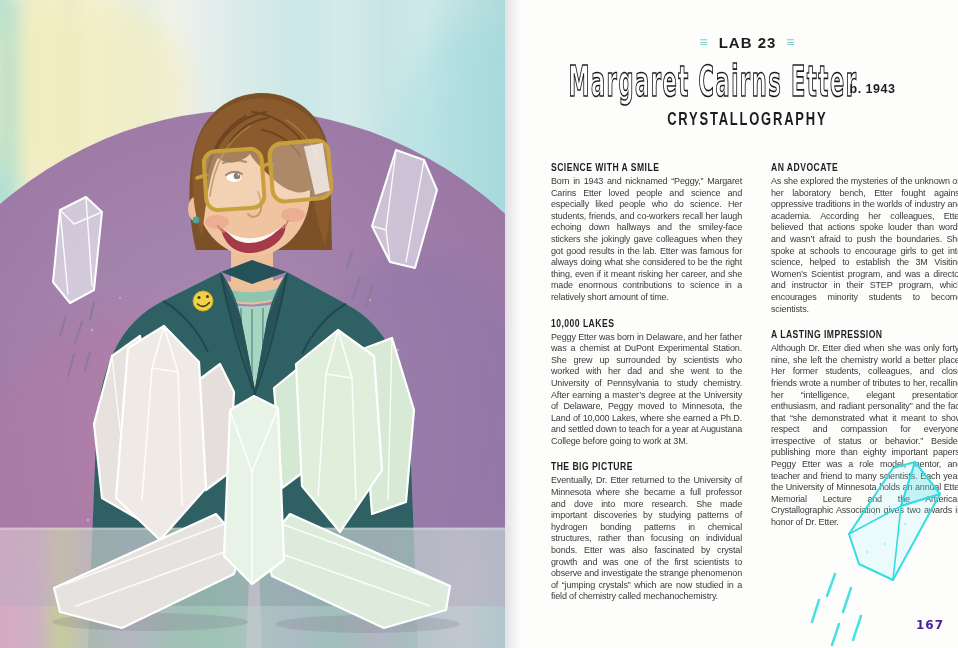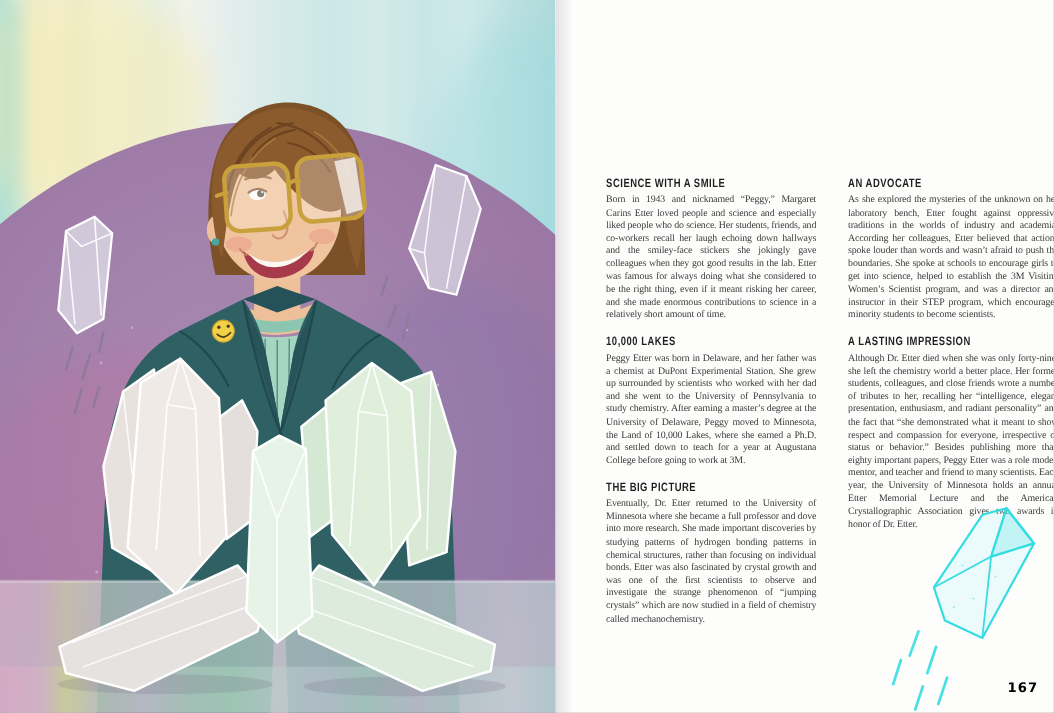--- a/index.html
+++ b/index.html
@@ -31,28 +31,28 @@
     font-weight:700;font-size:18px;letter-spacing:2.5px;white-space:nowrap;}
   
   .cols{position:absolute;top:161px;left:46px;display:flex;gap:29px;}
   .col{width:191px;}
   .section{margin:0 0 13px 0;}
   .heading{
     margin:0 0 3px 0;font-weight:700;font-size:11px;letter-spacing:.6px;color:#1f1f1f;
     transform:scaleX(.78);transform-origin:0 50%;white-space:nowrap;
   }
   .body{
-    margin:0;font-family:Liberation Serif, serif;font-size:9px;line-height:11.6px;
+    margin:0;font-family:Liberation Sans, sans-serif;font-size:9px;line-height:11.6px;
     letter-spacing:-.15px;color:#3b3b3b;text-align:justify;
   }
   .corner-crystal{position:absolute;left:300px;top:452px;width:150px;height:196px;}
   .page-number{
     position:absolute;right:14px;bottom:16px;
     font-family:"DejaVu Sans",sans-serif;font-weight:700;font-size:12px;
-    letter-spacing:1px;color:#000000;
+    letter-spacing:1px;color:#4c1d95;
   }
 </style>
 </head>
 <body>
 
 <div class="spread">
 
   <div class="illustration-page">
     <svg viewBox="0 0 505 648" aria-hidden="true">
       <defs>
@@ -252,20 +252,32 @@
         <path d="M440 582 L282 524 M430 606 L276 552" fill="none" stroke-width="1.4" opacity=".85"></path>
         <path d="M230 410 L254 396 L278 408 L284 560 L252 584 L224 556 Z" fill="#e7f3e6"></path>
         <path d="M230 410 L252 472 L278 408 M252 472 L252 584" fill="none" stroke-width="1.5" opacity=".9"></path>
       </g>
     </svg>
   </div>
 
   <div class="text-page">
     <div class="gutter-shadow"></div>
 
+    <header class="lab-header">
+      <div class="lab-row">
+        <span class="lab-deco">≡</span><span>LAB 23</span><span class="lab-deco">≡</span>
+      </div>
+      <div class="title-row">
+        <span class="title">Margaret Cairns Etter</span>
+        <span class="birth">b. 1943</span>
+      </div>
+      <div class="field-row">
+        <span class="field">CRYSTALLOGRAPHY</span>
+      </div>
+    </header>
 
     <div class="cols">
       <div class="col">
         <section class="section">
           <h3 class="heading">SCIENCE WITH A SMILE</h3>
           <p class="body">Born in 1943 and nicknamed “Peggy,” Margaret Carins Etter loved people and science and especially liked people who do science. Her students, friends, and co-workers recall her laugh echoing down hallways and the smiley-face stickers she jokingly gave colleagues when they got good results in the lab. Etter was famous for always doing what she considered to be the right thing, even if it meant risking her career, and she made enormous contributions to science in a relatively short amount of time.</p>
         </section>
         <section class="section">
           <h3 class="heading">10,000 LAKES</h3>
           <p class="body">Peggy Etter was born in Delaware, and her father was a chemist at DuPont Experimental Station. She grew up surrounded by scientists who worked with her dad and she went to the University of Pennsylvania to study chemistry. After earning a master’s degree at the University of Delaware, Peggy moved to Minnesota, the Land of 10,000 Lakes, where she earned a Ph.D. and settled down to teach for a year at Augustana College before going to work at 3M.</p>

